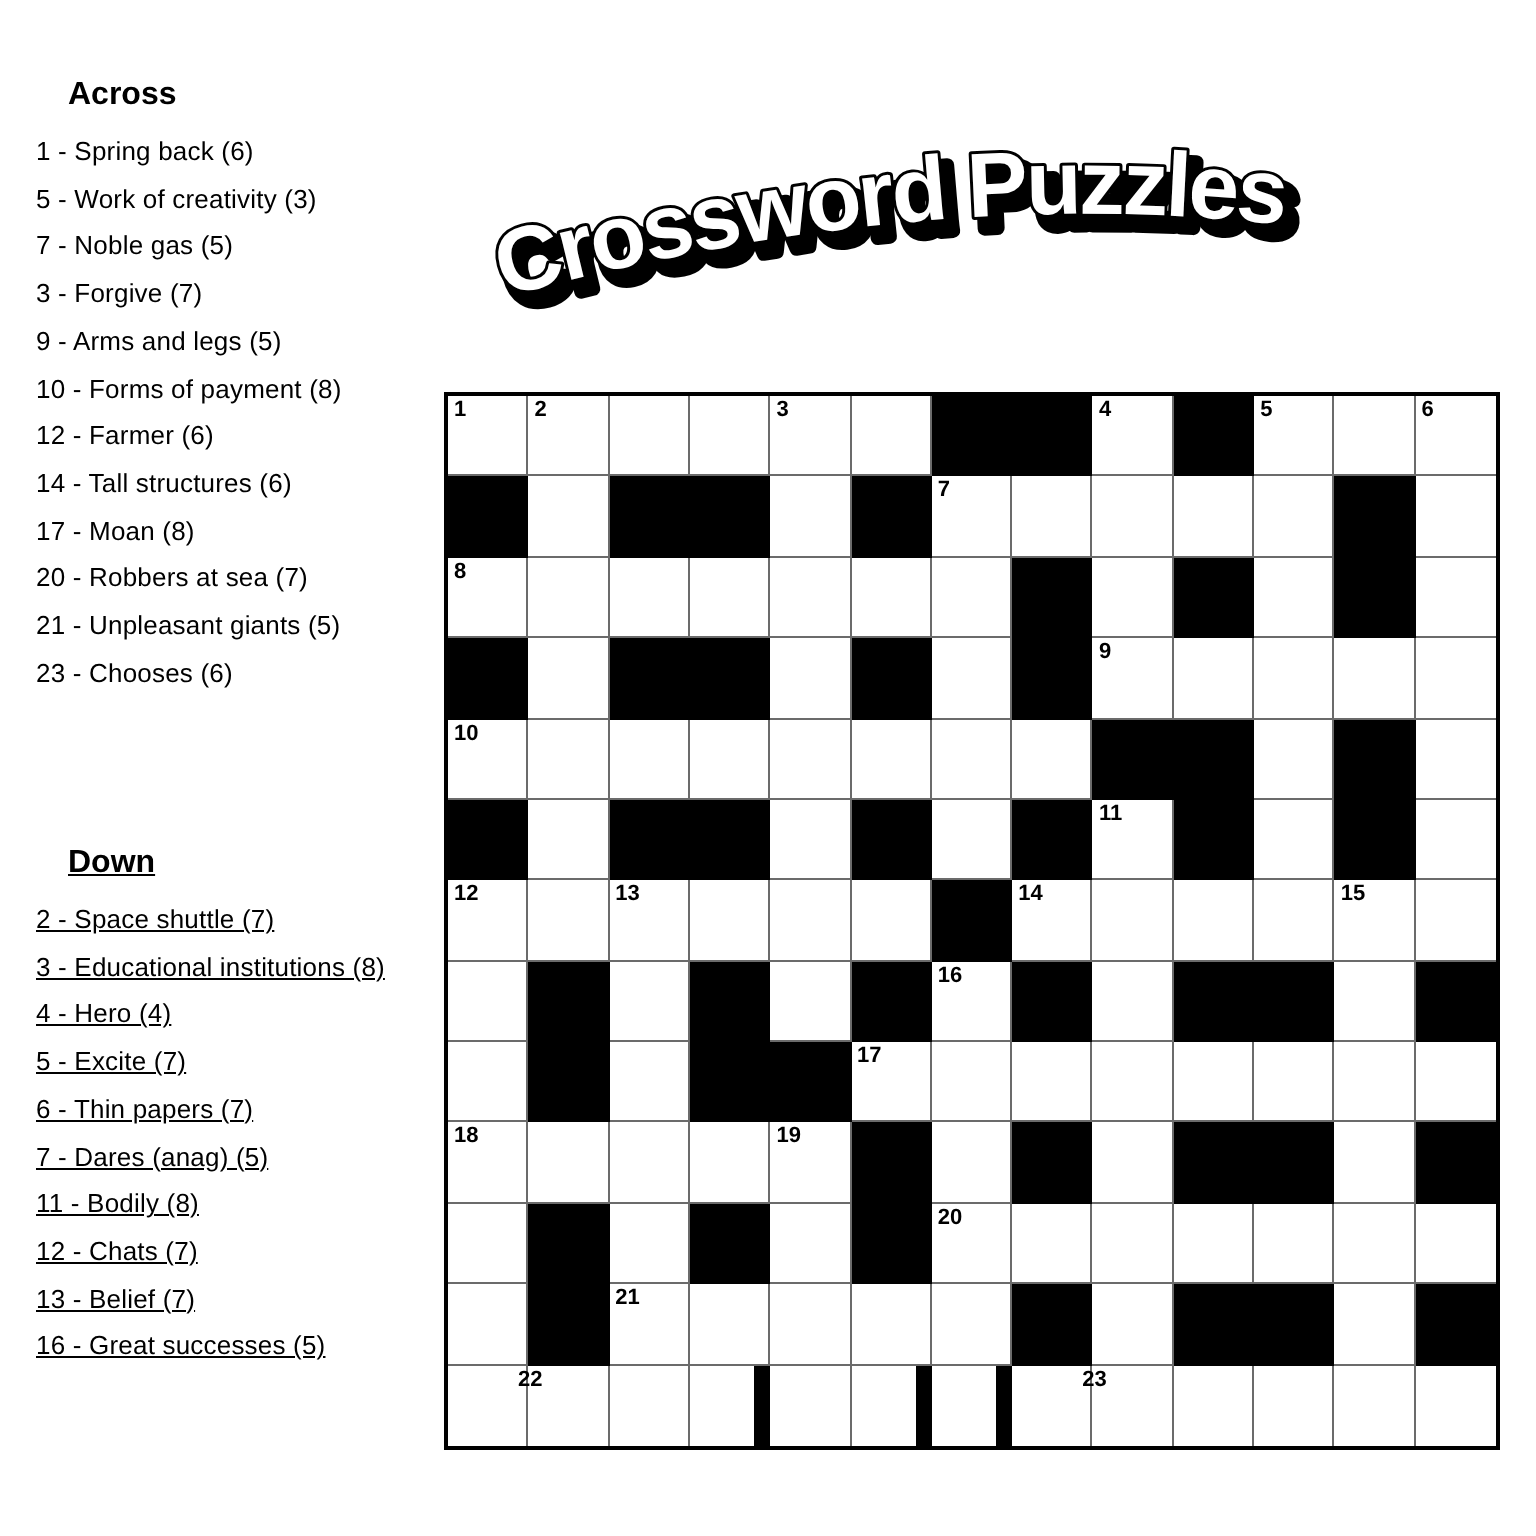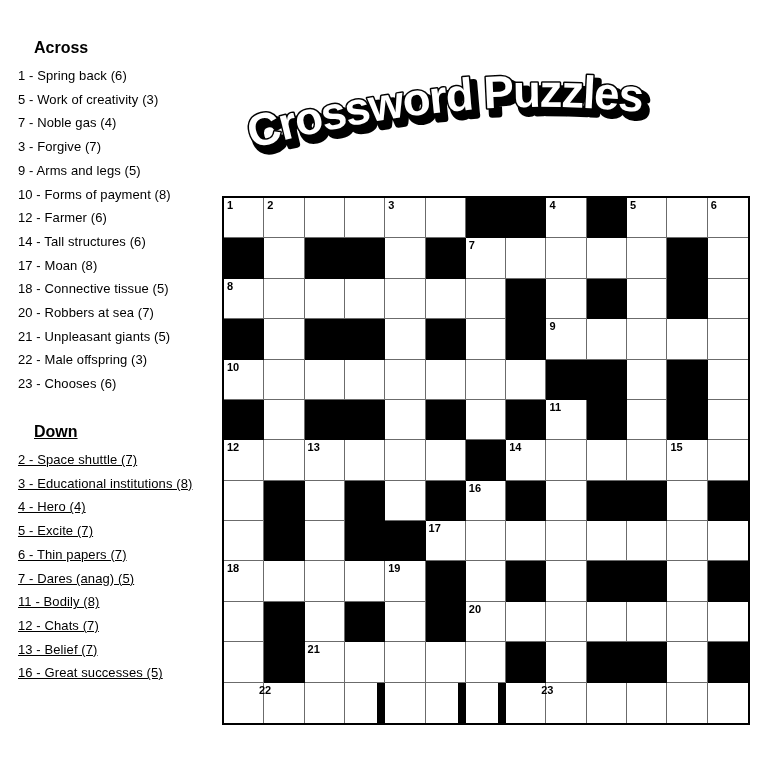--- a/index.html
+++ b/index.html
@@ -72,31 +72,29 @@
 </head>
 <body>
 
 <div class="page">
 
   <div class="clue-section" id="across-section">
     <h2 class="section-heading">Across</h2>
     <div>
         <div class="clue">1 - Spring back (6)</div>
         <div class="clue">5 - Work of creativity (3)</div>
-        <div class="clue">7 - Noble gas (4)</div>
+        <div class="clue">7 - Noble gas (5)</div>
         <div class="clue">3 - Forgive (7)</div>
         <div class="clue">9 - Arms and legs (5)</div>
         <div class="clue">10 - Forms of payment (8)</div>
         <div class="clue">12 - Farmer (6)</div>
         <div class="clue">14 - Tall structures (6)</div>
         <div class="clue">17 - Moan (8)</div>
-        <div class="clue">18 - Connective tissue (5)</div>
         <div class="clue">20 - Robbers at sea (7)</div>
         <div class="clue">21 - Unpleasant giants (5)</div>
-        <div class="clue">22 - Male offspring (3)</div>
         <div class="clue">23 - Chooses (6)</div>
       </div>
   </div>
 
   <div class="clue-section" id="down-section">
     <h2 class="section-heading">Down</h2>
     <div>
         <div class="clue">2 - Space shuttle (7)</div>
         <div class="clue">3 - Educational institutions (8)</div>
         <div class="clue">4 - Hero (4)</div>

